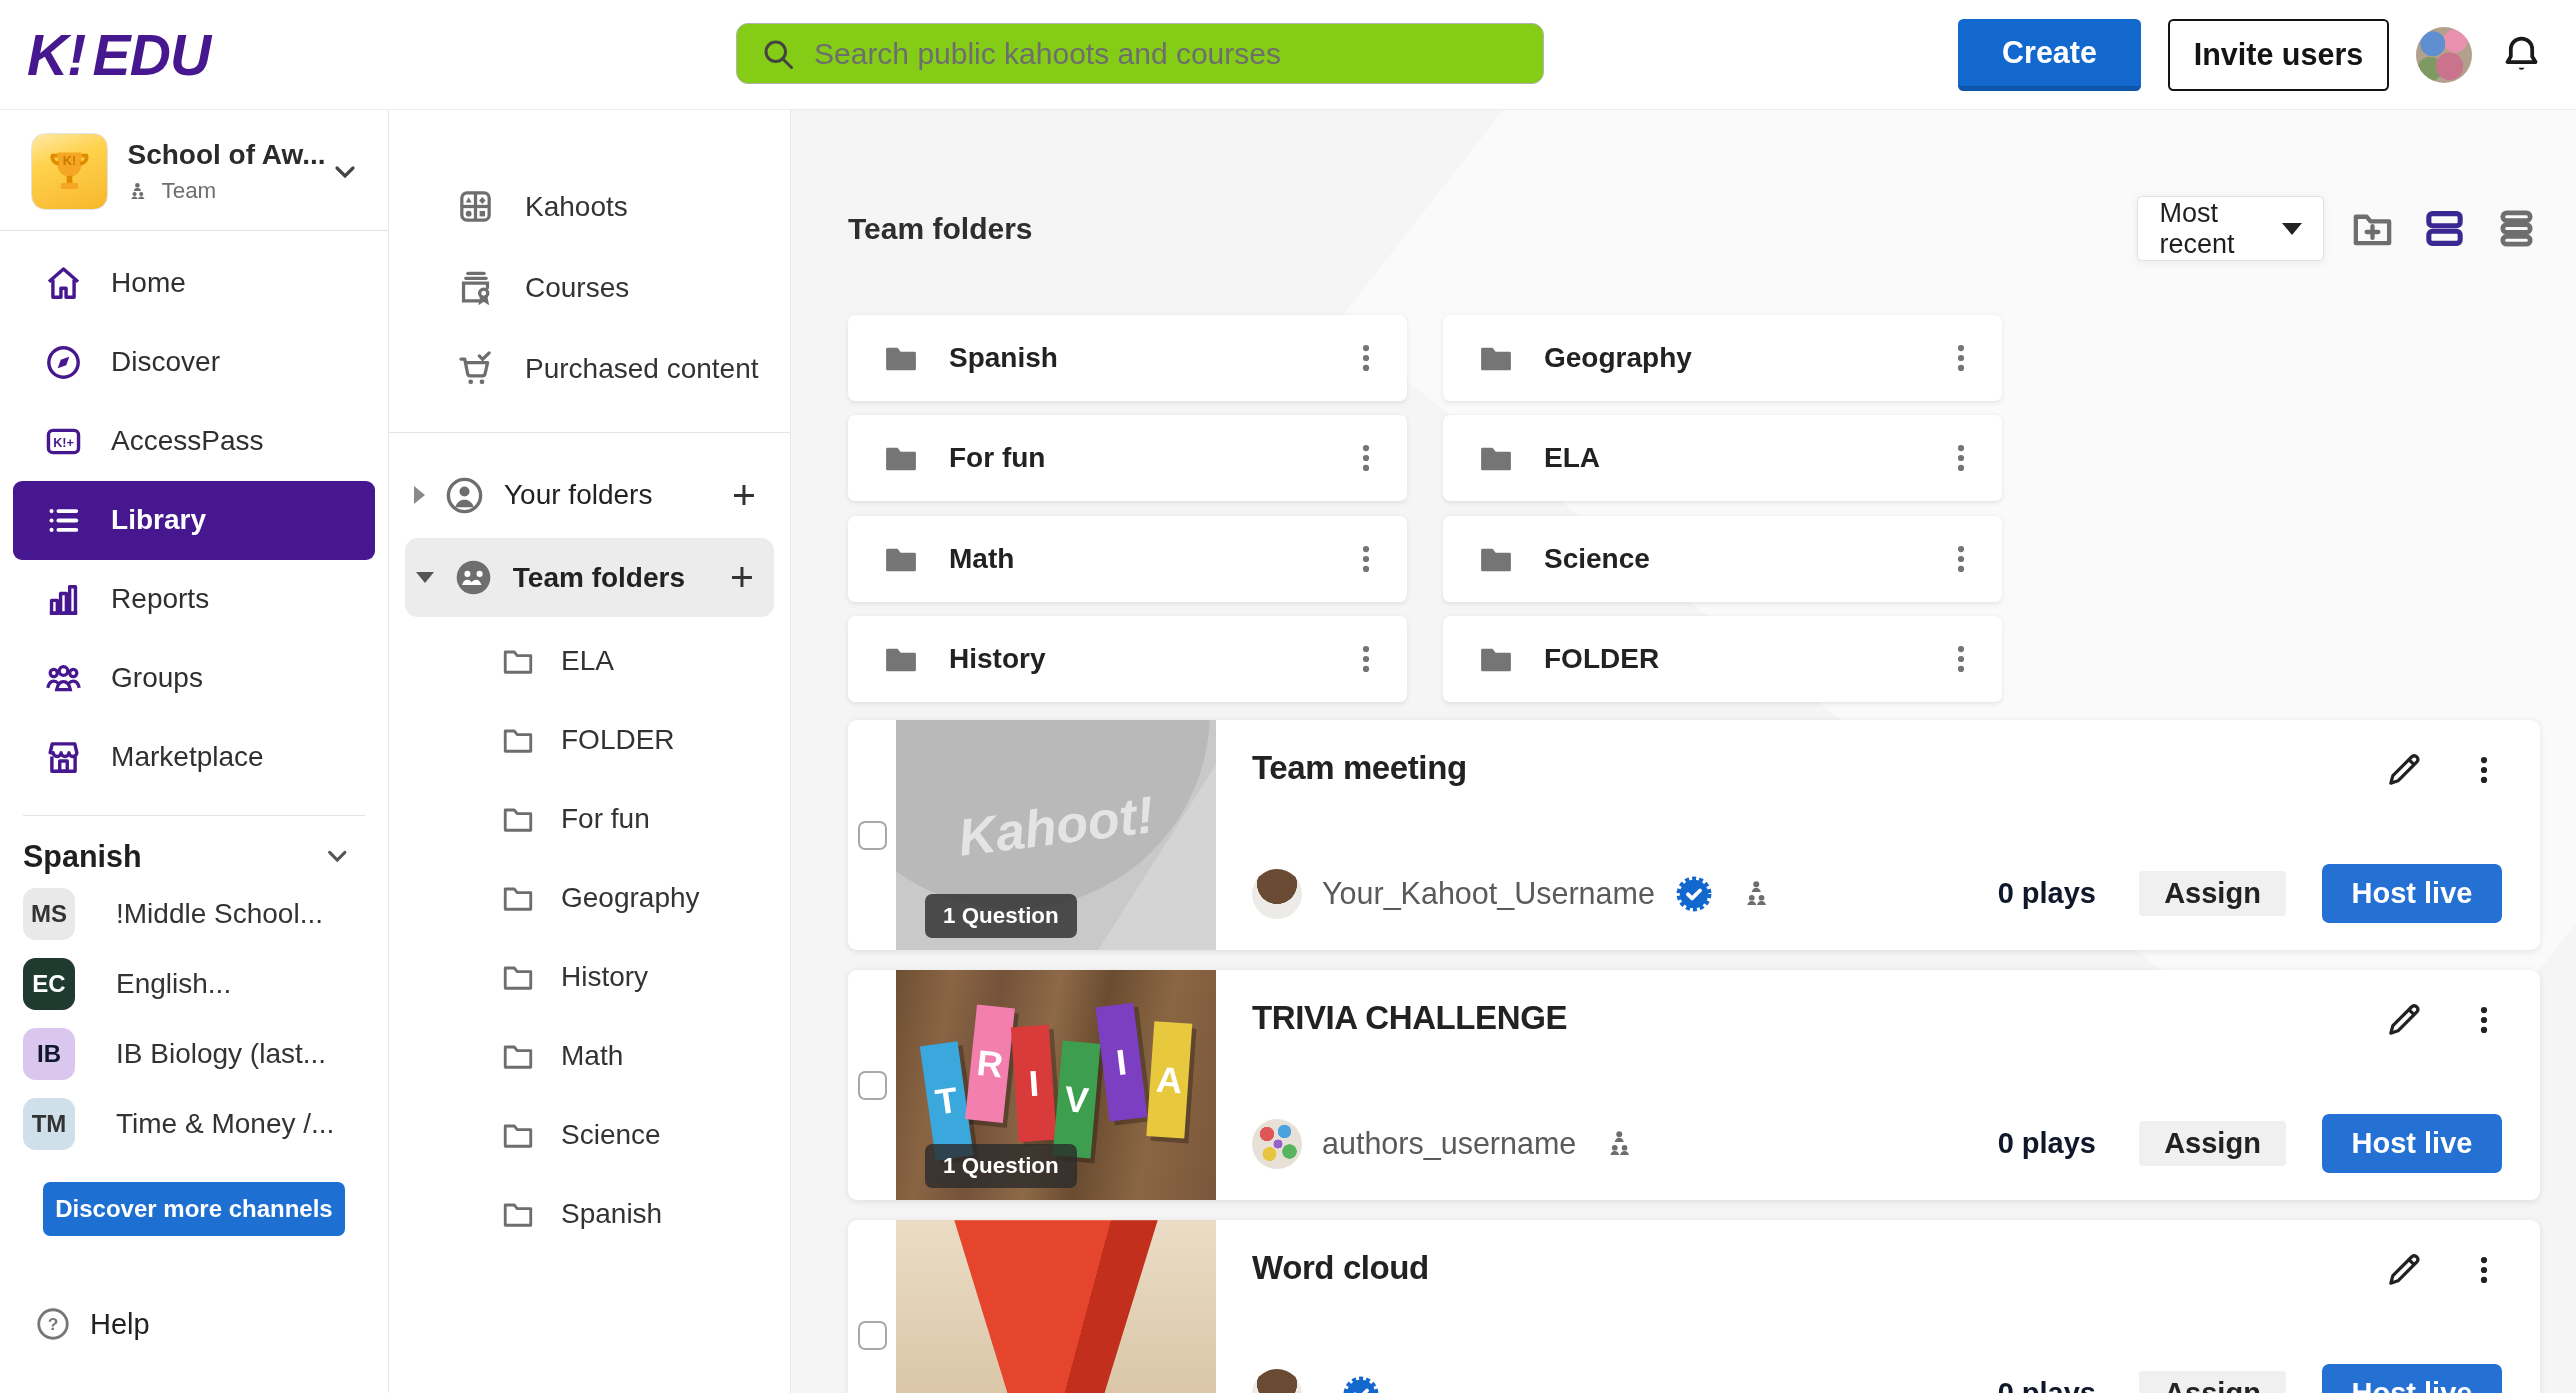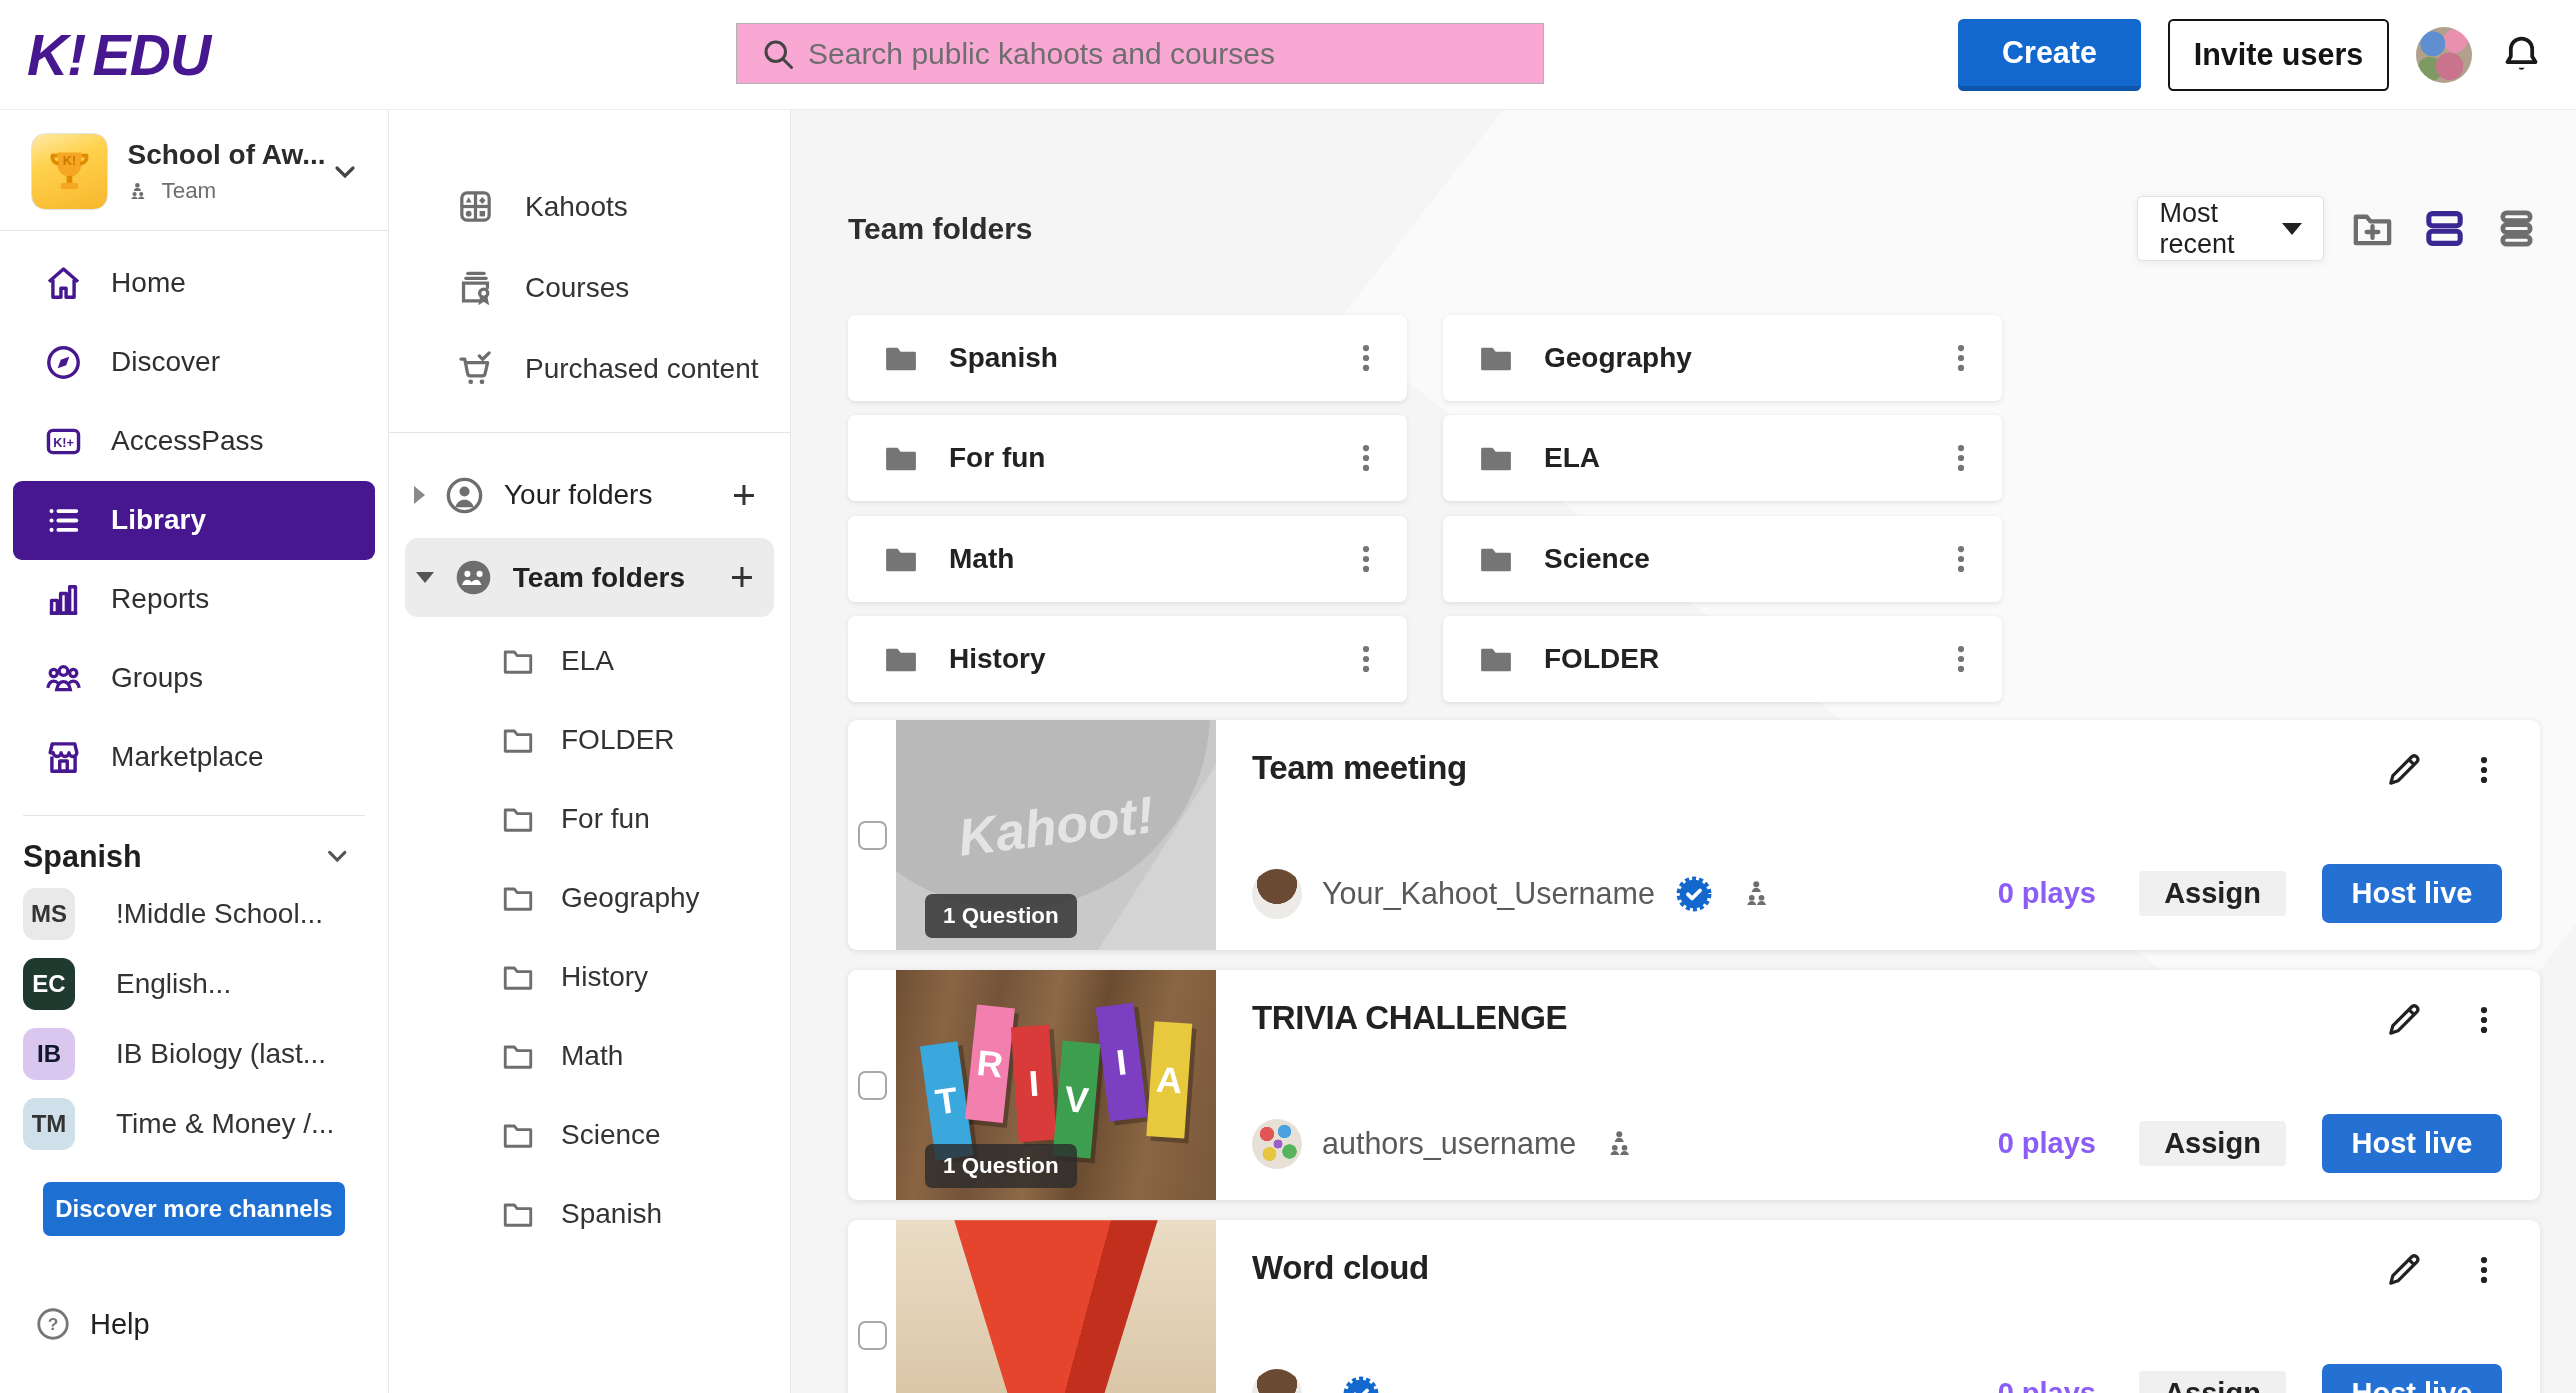--- a/index.html
+++ b/index.html
@@ -6,22 +6,22 @@
   html,body { width:2576px; height:1393px; overflow:hidden; background:#fff;
     font-family:"Liberation Sans", sans-serif; color:#333; }
 
   
   .topbar { height:110px; background:#fff; border-bottom:0.9px solid #ececec;
     display:flex; align-items:center; padding:0 32px 0 27px; position:relative; z-index:10; }
   .logo { font-size:57px; font-weight:bold; font-style:italic; color:#46178F;
     letter-spacing:-0.9px; display:flex; align-items:baseline; cursor:pointer; }
   .logo .edu { margin-left:7.2px; }
   .search-wrap { position:absolute; left:736px; top:23px; width:808px; height:61px;
-    border:1.8px solid #b3b3b3; border-radius:0; display:flex; align-items:center;
-    gap:12px; padding:0 23px; background:#f9a8d4; }
+    border:1.8px solid #b3b3b3; border-radius:12px; display:flex; align-items:center;
+    gap:18px; padding:0 23px; background:#84cc16; }
   .search-wrap svg { width:36px; height:36px; color:#444; flex:0 0 auto; }
   .search-wrap input { border:none; outline:none; flex:1; font-size:30px; color:#333;
     font-family:"Liberation Sans",sans-serif; background:transparent; }
   .search-wrap input::placeholder { color:#6e6e6e; }
   .top-right { margin-left:auto; display:flex; align-items:center; gap:27px; }
   .btn-create { width:183px; height:72px; background:#1368CE; border:none;
     border-bottom:5.4px solid #0e56ab; border-radius:5.4px; color:#fff; font-weight:bold;
     font-size:30.5px; cursor:pointer; font-family:inherit; }
   .btn-invite { width:221px; height:72px; background:#fff; border:2.7px solid #141414;
     border-radius:5.4px; color:#141414; font-weight:bold; font-size:30.5px; cursor:pointer;
@@ -157,21 +157,21 @@
   .av-confetti { background:
       radial-gradient(circle at 30% 30%, #e05656 0 14%, transparent 15%),
       radial-gradient(circle at 65% 25%, #4aa3de 0 13%, transparent 14%),
       radial-gradient(circle at 75% 65%, #58b35e 0 14%, transparent 15%),
       radial-gradient(circle at 35% 70%, #e8c53e 0 14%, transparent 15%),
       radial-gradient(circle at 52% 50%, #9a5fc9 0 12%, transparent 13%),
       #e7e0d6; }
   .author-name { font-size:30.5px; color:#5a5a5a; }
   .verified { width:38px; height:38px; flex:0 0 auto; }
   .shared-icon { width:36px; height:36px; color:#6e6e6e; flex:0 0 auto; margin-left:9px; }
-  .plays { margin-left:auto; font-size:29px; color:#8b5cf6; font-weight:bold;
+  .plays { margin-left:auto; font-size:29px; color:#0f172a; font-weight:bold;
     margin-right:23px; }
   .btn-assign { width:147px; height:45px; background:#f0f0f0; border:none;
     border-radius:4px; font-weight:bold; font-size:29px; color:#222; cursor:pointer;
     font-family:inherit; }
   .btn-host { width:180px; height:59px; background:#2570D3; border:none;
     border-radius:7.2px; font-weight:bold; font-size:29px; color:#fff; cursor:pointer;
     font-family:inherit; margin-left:16px; }
 
   
   .thumb-gray { background:#c9c9c9; }

